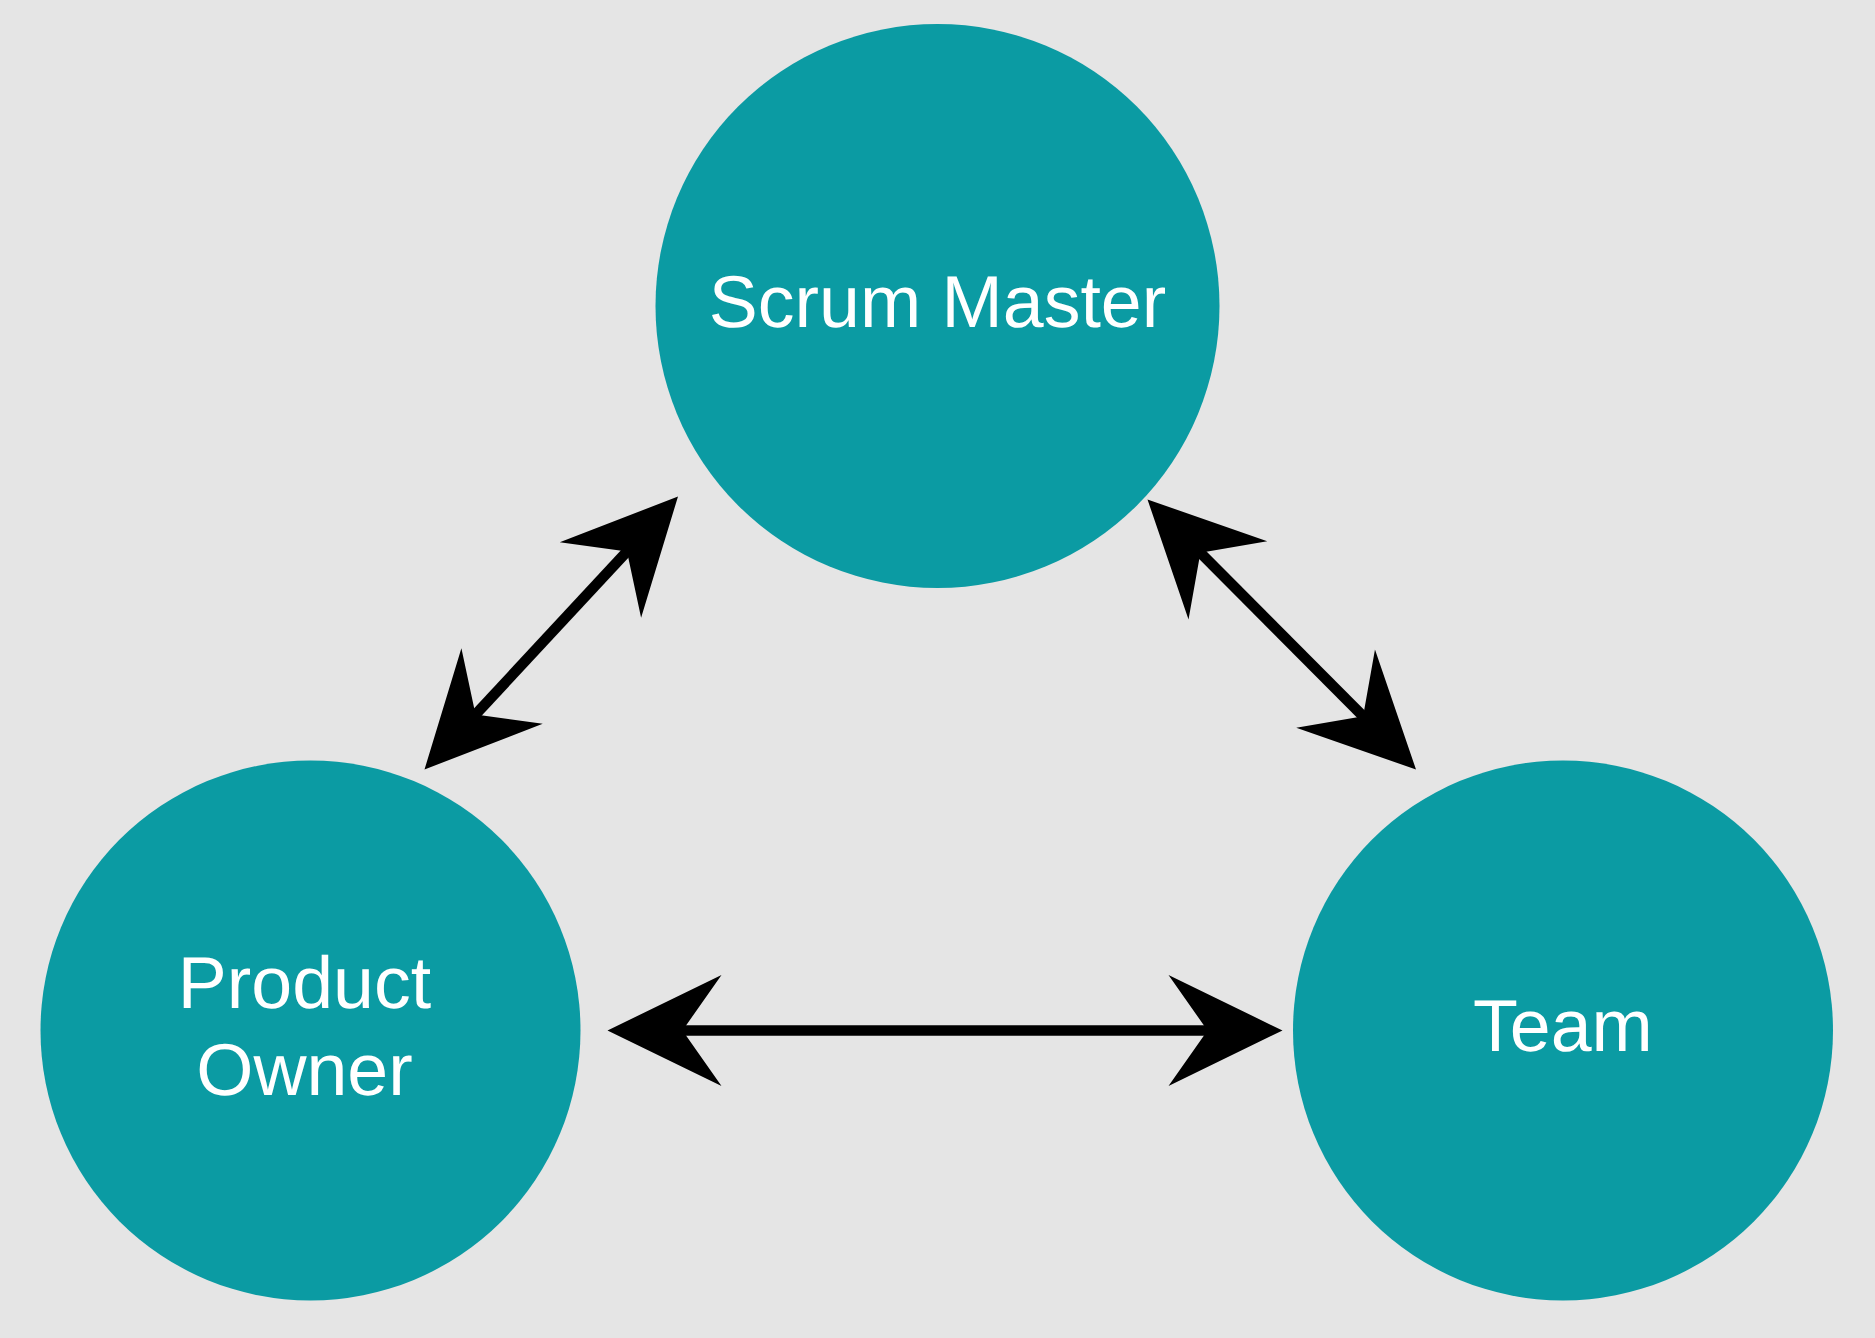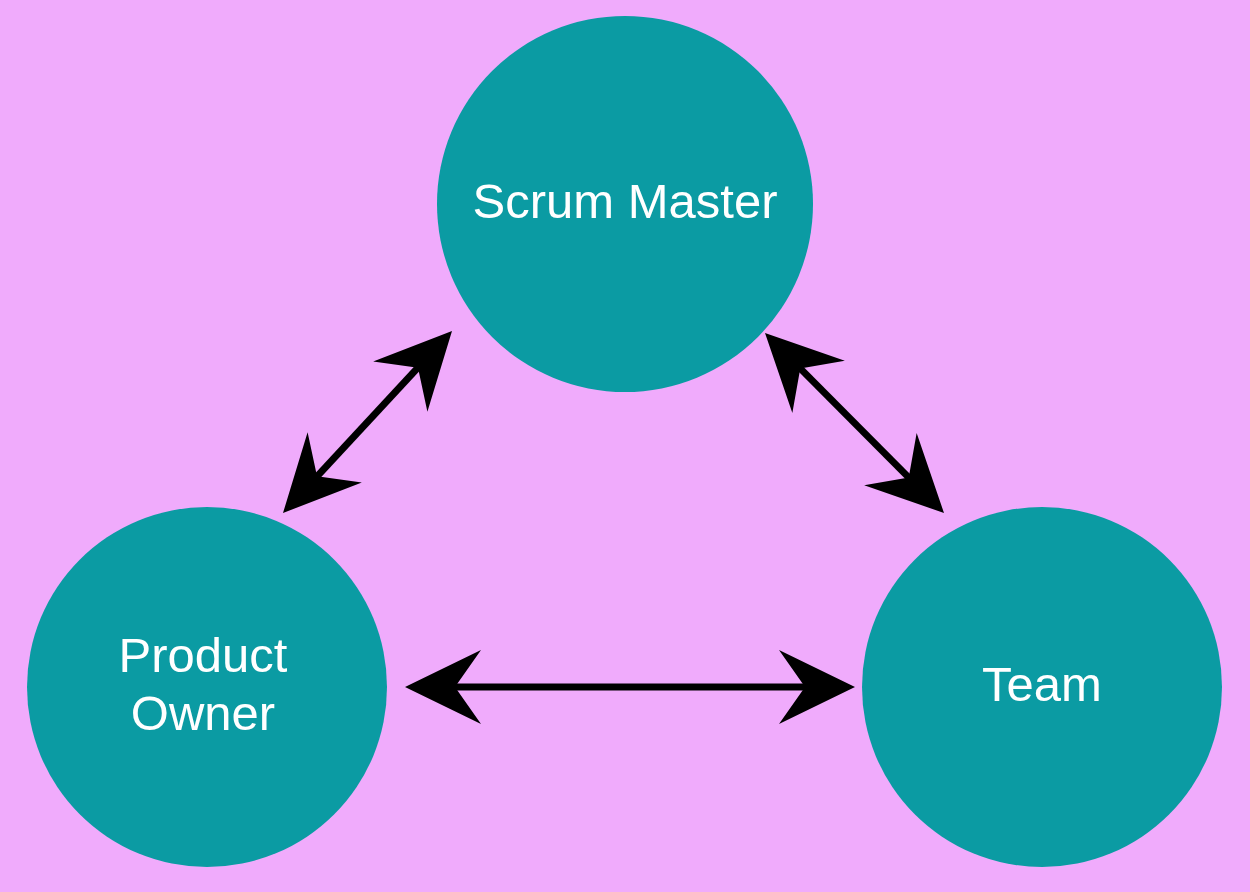--- a/index.html
+++ b/index.html
@@ -8,21 +8,21 @@
     padding: 0;
     background: #ffffff;
   }
   body {
     font-family: "Liberation Sans", sans-serif;
   }
   #canvas {
     position: relative;
     width: 1250px;
     height: 892px;
-    background: #f0abfc;
+    background: #e5e5e5;
     overflow: hidden;
   }
   #diagram-svg {
     position: absolute;
     left: 0;
     top: 0;
     width: 1250px;
     height: 892px;
     display: block;
   }

